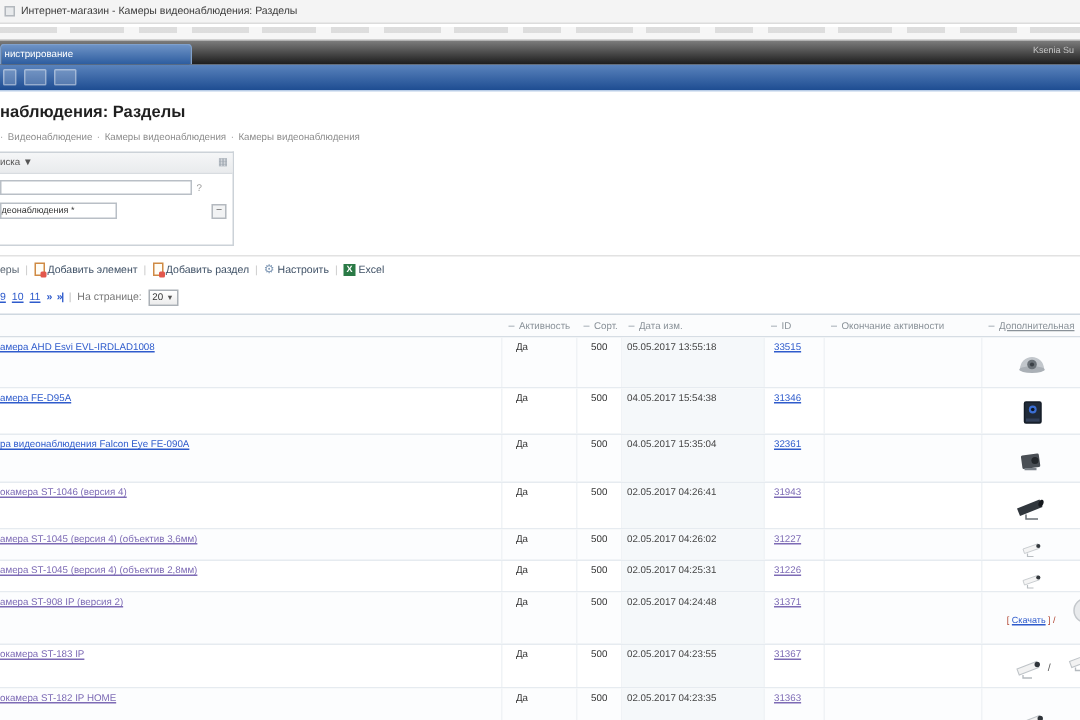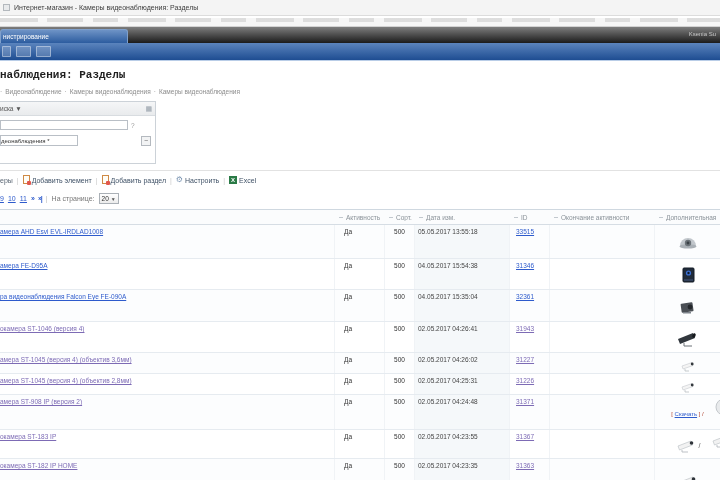--- a/index.html
+++ b/index.html
@@ -18,21 +18,21 @@
   .admintab{position:absolute;left:0;top:2px;height:14px;width:128px;box-sizing:border-box;
     background:linear-gradient(#6e93c6,#2c5c9f);border-radius:3px 3px 0 0;border:1px solid #7fa0cc;border-bottom:none;
     color:#fff;font-size:6.5px;line-height:13px;padding-left:2px;}
   .userlabel{position:absolute;right:4px;top:4px;font-size:6px;color:#c7c7c7;}
   
   .bluebar{height:17px;background:linear-gradient(#5b84bd,#1e4d92);border-bottom:1px solid #b9cde7;display:flex;align-items:center;gap:5px;padding-left:2px;}
   .menufrag{height:9px;background:rgba(255,255,255,.2);border:1px solid rgba(255,255,255,.38);border-radius:1px;}
   .menufrag.f1{width:7px}.menufrag.f2{width:13px}.menufrag.f3{width:13px}
   
   .content{position:relative;}
-  .pagetitle{margin:8px 0 0 0;font-size:11px;font-weight:bold;color:#1f1f1f;font-family:Liberation Mono, monospace;}
+  .pagetitle{margin:8px 0 0 0;font-size:11px;font-weight:bold;color:#1f1f1f;}
   .breadcrumb{margin-top:7px;font-size:6.5px;color:#8d8d8d;display:flex;gap:3px;align-items:center;white-space:nowrap;}
   .breadcrumb .bsep{color:#a8a8a8;}
   .crumb{color:#8d8d8d;}
   
   .filterpanel{margin-top:6px;width:156px;border:1px solid #ccd2d8;border-left:none;background:#fff;box-sizing:border-box;}
   .filterhead{height:13px;background:linear-gradient(#f5f6f7,#e9ebed);border-bottom:1px solid #d8dce0;display:flex;align-items:center;justify-content:space-between;padding-right:3px;}
   .filtertab{font-size:6.5px;color:#555;}
   .gridicon{font-size:7px;color:#98a1ab;line-height:7px;}
   .filterbody{padding:4px 0 17px 0;}
   .inputrow{display:flex;align-items:center;gap:3px;}

